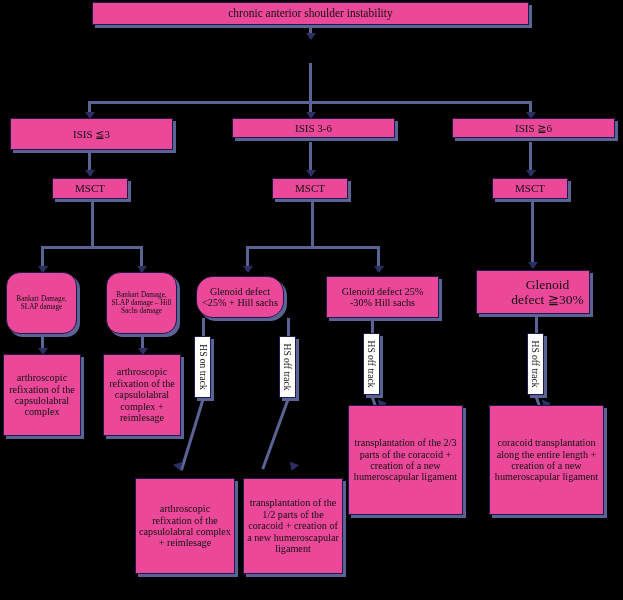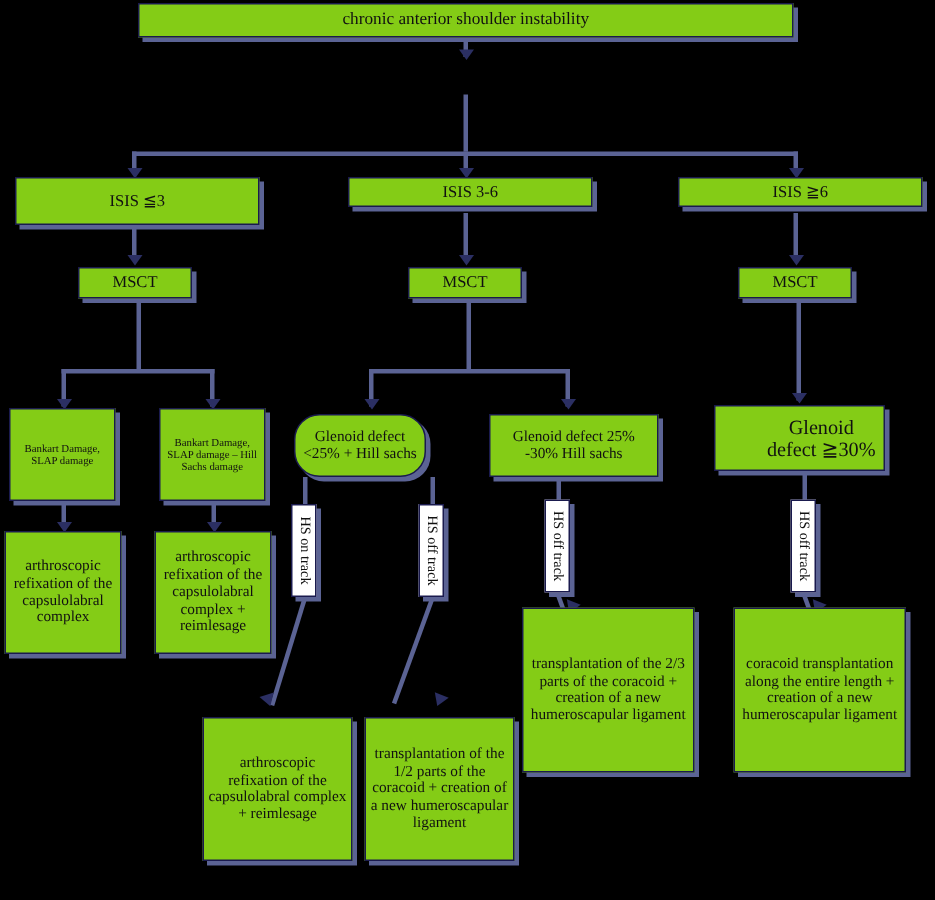--- a/index.html
+++ b/index.html
@@ -14,37 +14,37 @@
     height: 600px;
     background: #000000;
     font-family: "Liberation Serif", "DejaVu Serif", serif;
     overflow: hidden;
   }
 
   
   .box {
     position: absolute;
     box-sizing: border-box;
-    background: #84cc16;
+    background: #ec4899;
     border: 1px solid #1a1a4e;
     color: #111111;
     display: flex;
     align-items: center;
     justify-content: center;
     text-align: center;
     line-height: 1.12;
     box-shadow: 3px 3px 0 0 #5b6394;
     padding: 1px 3px;
     z-index: 5;
   }
   .box span { display: block; width: 100%; }
 
   .f-wide   { font-size: 11.5px; }
   .f-mid    { font-size: 11px; }
-  .f-small  { font-size: 7.2px; }
+  .f-small  { font-size: 7.2px; border-radius: 14px; }
   .f-big    { font-size: 13.5px; }
   .f-out    { font-size: 10.2px; }
 
   
   .vbox {
     position: absolute;
     box-sizing: border-box;
     background: #ffffff;
     border: 1px solid #1a1a4e;
     box-shadow: 3px 3px 0 0 #5b6394;

